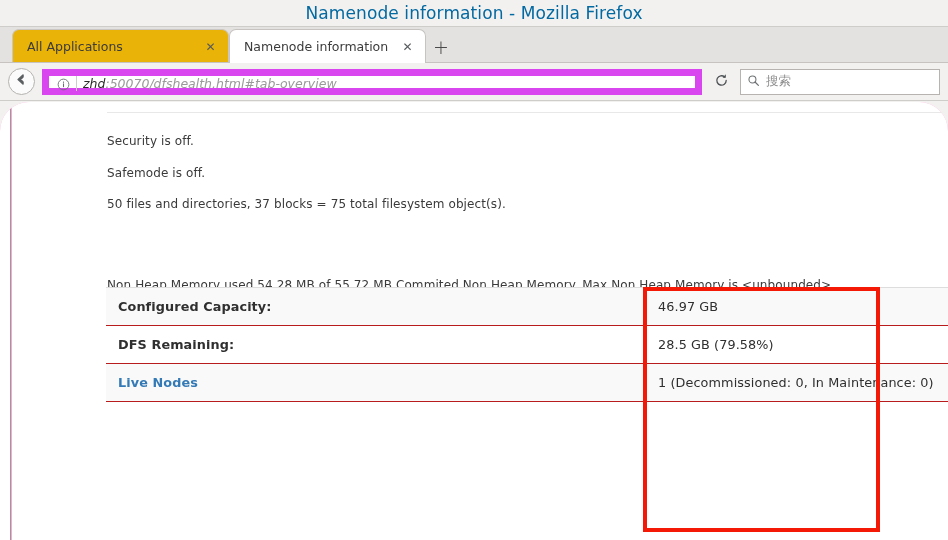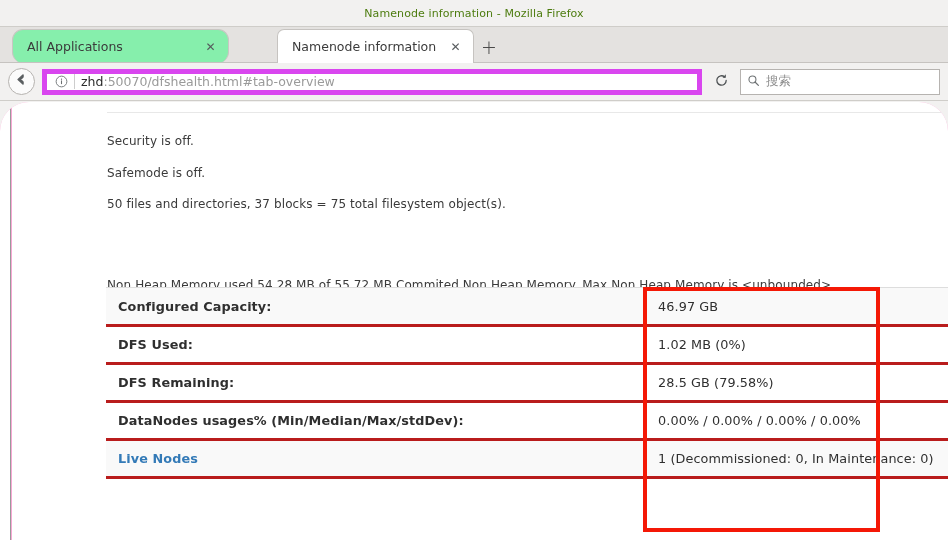--- a/index.html
+++ b/index.html
@@ -20,22 +20,22 @@
 
   #titlebar {
     height: 27px;
     background: #f2f1f0;
     border-bottom: 1px solid #cfcdc9;
     display: flex;
     align-items: center;
     justify-content: center;
   }
   #titlebar .title-text {
-    font-size: 11px;
-    color: #4d7c0f;
+    font-size: 17px;
+    color: #0369a1;
     letter-spacing: 0.1px;
   }
 
   
   #tabstrip {
     height: 36px;
     background: #e4e2e0;
     display: flex;
     align-items: flex-end;
     padding-left: 12px;
@@ -56,30 +56,28 @@
     font-size: 12.5px;
     color: #3b3b3b;
     position: relative;
     border-top-left-radius: 7px;
     border-top-right-radius: 7px;
     border: 1px solid transparent;
     border-bottom: none;
     min-width: 0;
   }
   .tab.inactive {
-    background: #86efac;
+    background: #eab308;
     border-color: #c9c6c3;
     border-bottom: none;
-    border-radius: 11px;
   }
   .tab.active {
     background: #ffffff;
     border-color: #c6c3c0;
     z-index: 3;
-    margin-left: 48px;
   }
   .tab .tab-label {
     white-space: nowrap;
     overflow: hidden;
     text-overflow: ellipsis;
   }
   .tab.inactive .tab-label { width: 170px; }
   .tab.active .tab-label { width: 150px; }
   .tab-close {
     margin-left: 6px;
@@ -115,25 +113,26 @@
     border: 1px solid #b6b3b0;
     background: #fbfbfb;
     display: flex; align-items: center; justify-content: center;
     cursor: pointer;
     flex: 0 0 auto;
   }
   #urlwrap {
     flex: 1 1 auto;
     height: 26px;
     background: #ffffff;
-    border: 5px solid #d946ef;
-    display: flex;
-    align-items: center;
+    border: 7px solid #d946ef;
+    display: flex;
+    align-items: flex-start;
     padding: 0 4px 0 6px;
     min-width: 0;
+    font-style: italic;
   }
   #identity {
     width: 17px; height: 17px;
     display: flex; align-items: center; justify-content: center;
     flex: 0 0 auto;
     cursor: pointer;
   }
   #url-sep {
     width: 1px; height: 15px;
     background: #cdcdcd;
@@ -221,21 +220,21 @@
     position: absolute;
     left: 94px;
     top: 185px;
     width: 842px;
     border-collapse: collapse;
     table-layout: fixed;
   }
   #ovtable td {
     height: 38px;
     padding: 0 12px;
-    border-bottom: 3px solid #b91c1c;
+    border-bottom: 1px solid #b91c1c;
     font-size: 12.8px;
     color: #2f2f2f;
     vertical-align: middle;
     overflow: hidden;
     white-space: nowrap;
   }
   #ovtable tr.odd td { background: #f9f9f9; }
   #ovtable tr.even td { background: #ffffff; }
   #ovtable tr:first-child td { border-top: 1px solid #dddddd; }
   td.key {
@@ -340,30 +339,22 @@
       <div class="summary" style="top:95px">50 files and directories, 37 blocks = 75 total filesystem object(s).</div>
       <div class="summary" style="top:176px">Non Heap Memory used 54.28 MB of 55.72 MB Commited Non Heap Memory. Max Non Heap Memory is &lt;unbounded&gt;.</div>
 
       <table id="ovtable">
         <tbody>
           <tr class="odd">
             <td class="key">Configured Capacity:</td>
             <td class="val">46.97 GB</td>
           </tr>
           <tr class="even">
-            <td class="key">DFS Used:</td>
-            <td class="val">1.02 MB (0%)</td>
-          </tr>
-          <tr class="even">
             <td class="key">DFS Remaining:</td>
             <td class="val">28.5 GB (79.58%)</td>
-          </tr>
-          <tr class="even">
-            <td class="key">DataNodes usages% (Min/Median/Max/stdDev):</td>
-            <td class="val">0.00% / 0.00% / 0.00% / 0.00%</td>
           </tr>
           <tr class="odd">
             <td class="key"><a href="#">Live Nodes</a></td>
             <td class="val">1 (Decommissioned: 0, In Maintenance: 0)</td>
           </tr>
         </tbody>
       </table>
 
       <div id="redbox" style="border-color: rgb(244, 24, 6);"></div>
     </div>

